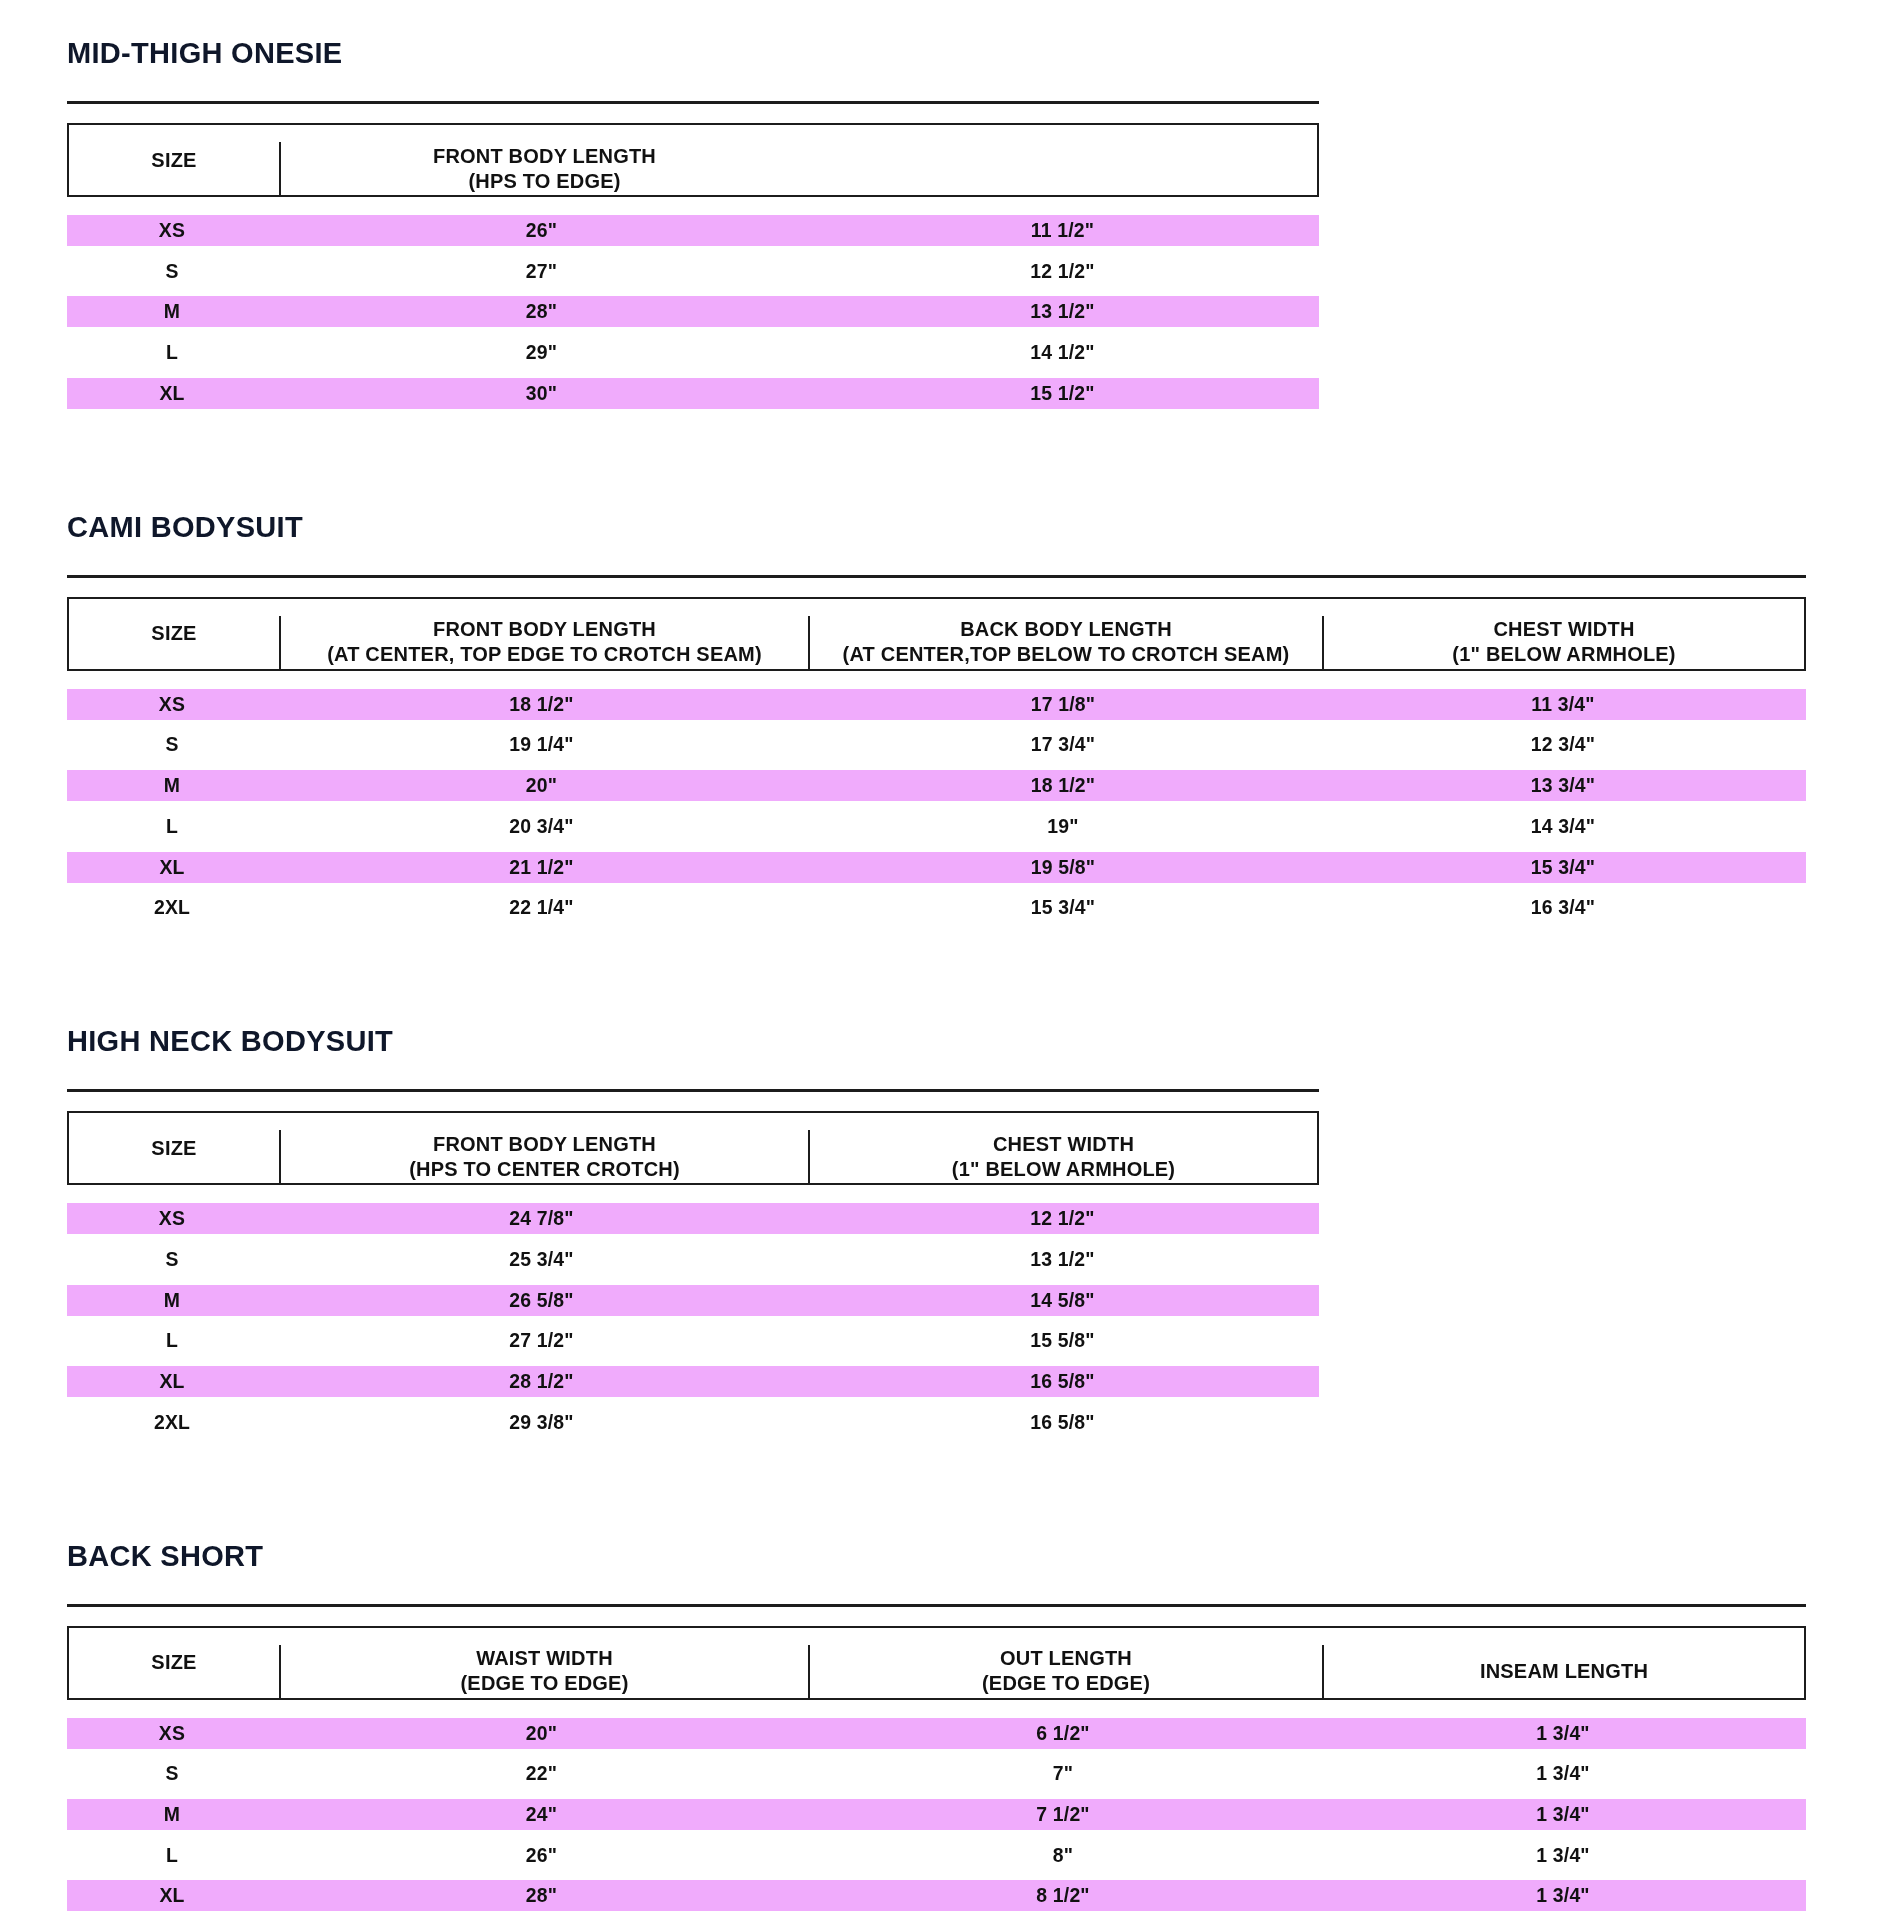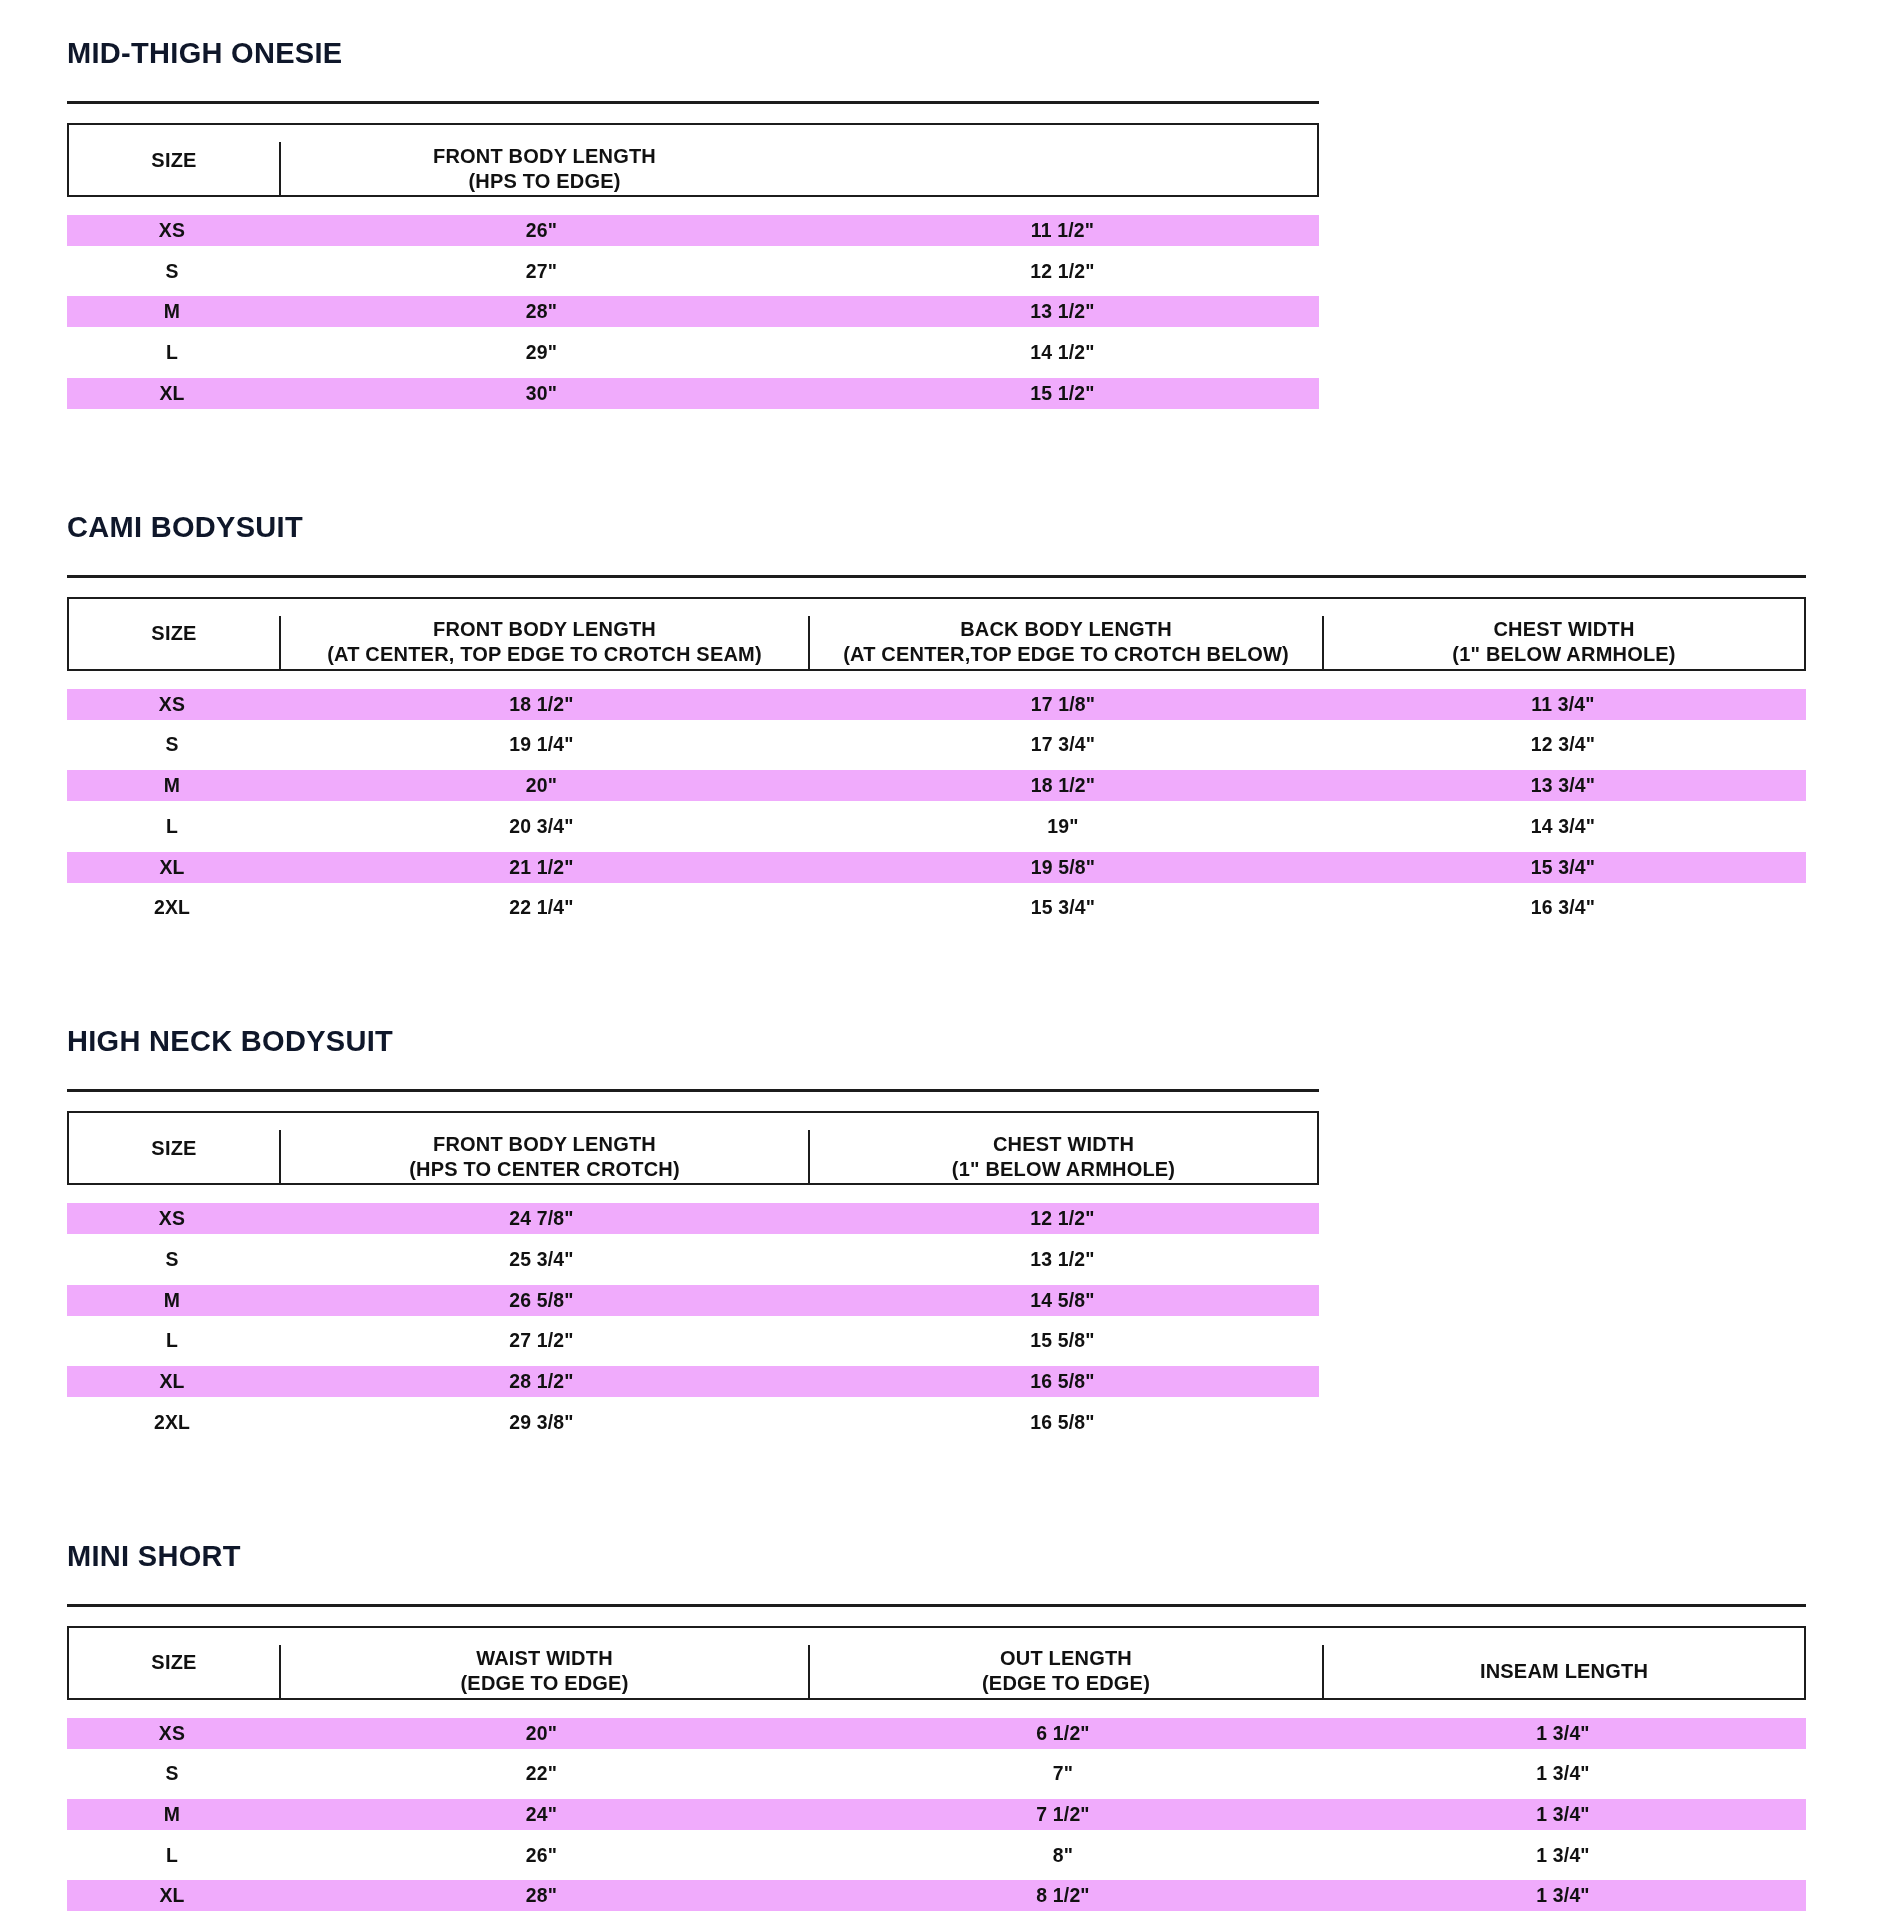--- a/index.html
+++ b/index.html
@@ -126,21 +126,21 @@
 
   <section class="chart-section">
     <h2 class="section-title">CAMI BODYSUIT</h2>
     <div class="size-table wide">
       <div class="topbar">
         <div class="hdr cols-4">
             <div class="hcell">SIZE</div>
             <div class="hcell">FRONT BODY LENGTH
 (AT CENTER, TOP EDGE TO CROTCH SEAM)</div>
             <div class="hcell">BACK BODY LENGTH
-(AT CENTER,TOP EDGE TO CROTCH BELOW)</div>
+(AT CENTER,TOP BELOW TO CROTCH SEAM)</div>
             <div class="hcell">CHEST WIDTH
 (1" BELOW ARMHOLE)</div>
           </div>
       </div>
       <div class="rows">
           <div class="row cols-4 stripe">
             <div class="cell">XS</div>
             <div class="cell">18 1/2"</div>
             <div class="cell">17 1/8"</div>
             <div class="cell">11 3/4"</div>
@@ -220,21 +220,21 @@
           <div class="row cols-3">
             <div class="cell">2XL</div>
             <div class="cell">29 3/8"</div>
             <div class="cell">16 5/8"</div>
           </div>
         </div>
     </div>
   </section>
 
   <section class="chart-section">
-    <h2 class="section-title">MINI SHORT</h2>
+    <h2 class="section-title">BACK SHORT</h2>
     <div class="size-table wide">
       <div class="topbar">
         <div class="hdr cols-4">
             <div class="hcell">SIZE</div>
             <div class="hcell">WAIST WIDTH
 (EDGE TO EDGE)</div>
             <div class="hcell">OUT LENGTH
 (EDGE TO EDGE)</div>
             <div class="hcell">INSEAM LENGTH</div>
           </div>

